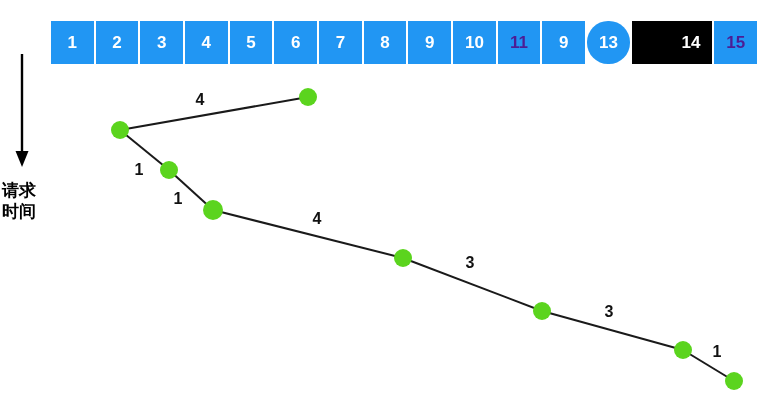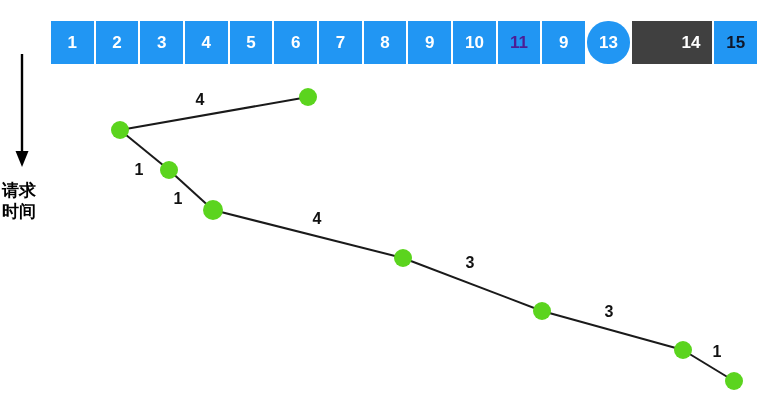--- a/index.html
+++ b/index.html
@@ -94,22 +94,22 @@
       <div class="cell" style="background: rgb(33, 150, 243); color: rgb(255, 255, 255);">4</div>
       <div class="cell" style="background: rgb(33, 150, 243); color: rgb(255, 255, 255);">5</div>
       <div class="cell" style="background: rgb(33, 150, 243); color: rgb(255, 255, 255);">6</div>
       <div class="cell" style="background: rgb(33, 150, 243); color: rgb(255, 255, 255);">7</div>
       <div class="cell" style="background: rgb(33, 150, 243); color: rgb(255, 255, 255);">8</div>
       <div class="cell" style="background: rgb(33, 150, 243); color: rgb(255, 255, 255);">9</div>
       <div class="cell" style="background: rgb(33, 150, 243); color: rgb(255, 255, 255); text-align: right;">10</div>
       <div class="cell" style="background: rgb(33, 150, 243); color: #4c1d95;">11</div>
       <div class="cell" style="background: rgb(33, 150, 243); color: rgb(255, 255, 255);">9</div>
       <div class="cell" style="background: rgb(33, 150, 243); color: rgb(255, 255, 255); border-radius: 21px;">13</div>
-      <div class="cell" style="background: #404040; color: rgb(255, 255, 255); padding-left: 38px;">14</div>
-      <div class="cell" style="background: rgb(33, 150, 243); color: #0f172a;">15</div>
+      <div class="cell" style="background: #000000; color: rgb(255, 255, 255); padding-left: 38px;">14</div>
+      <div class="cell" style="background: rgb(33, 150, 243); color: #4c1d95;">15</div>
     </div>
 
   <div class="axis-arrow">
     <svg width="30" height="118" viewBox="0 0 30 118">
       <line x1="14" y1="2" x2="14" y2="102" stroke="#000000" stroke-width="2.4"></line>
       <polygon points="14,115 7.5,99 20.5,99" fill="#000000"></polygon>
     </svg>
   </div>
 
   <div class="axis-caption">

